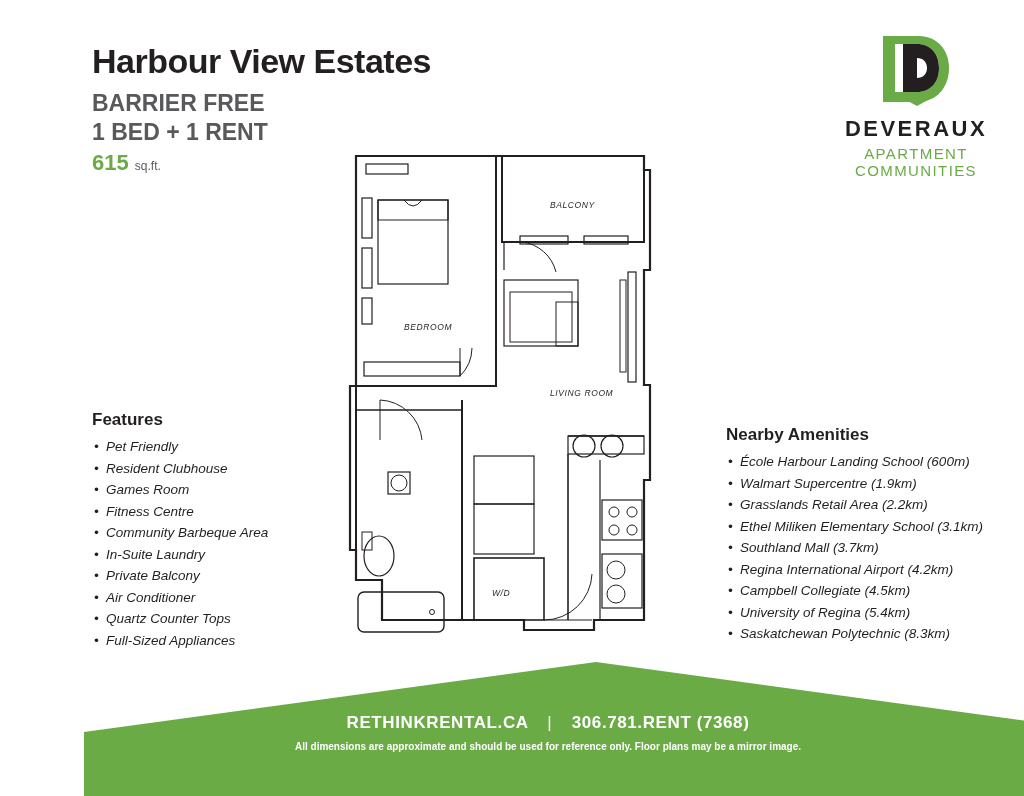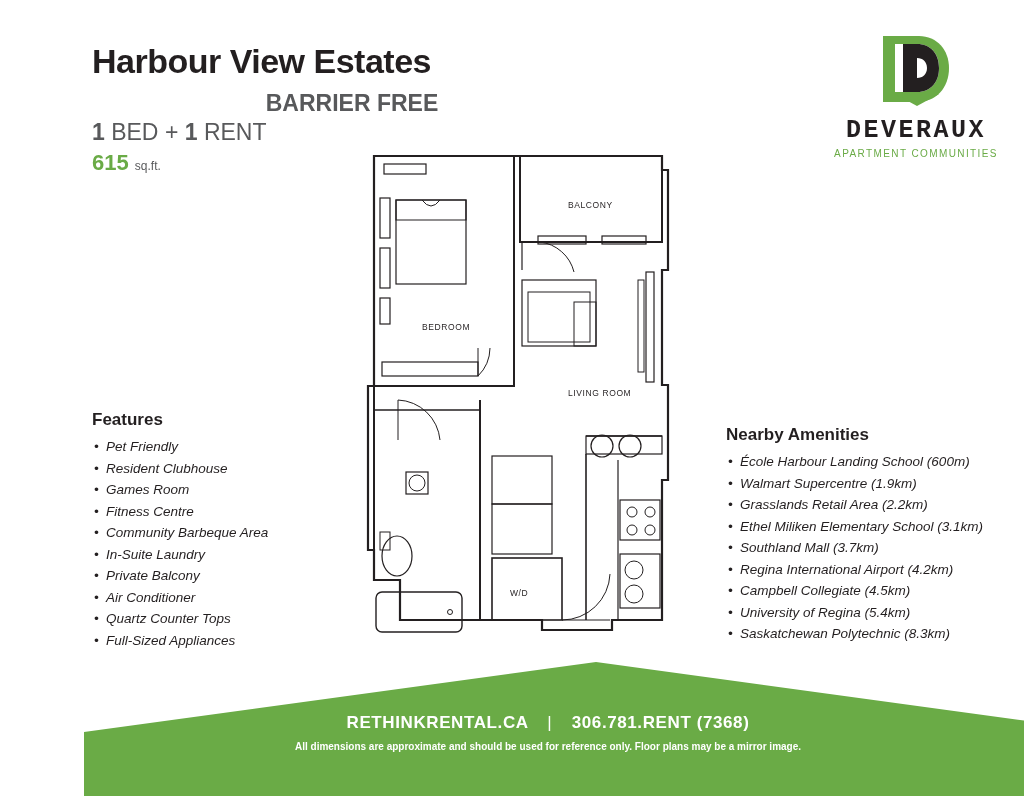--- a/index.html
+++ b/index.html
@@ -30,30 +30,29 @@
     letter-spacing: -0.5px;
     margin: 0 0 10px 0;
     line-height: 1.05;
   }
   .sub-barrier {
     font-size: 23px;
     font-weight: bold;
     color: #58595b;
     letter-spacing: 0px;
     margin: 0 0 2px 0;
-    text-align: center;
   }
   .bed-bath {
     font-size: 23px;
     color: #58595b;
     margin: 0 0 4px 0;
     line-height: 1.2;
   }
   .bed-bath .num { font-weight: bold; color: #58595b; }
-  .bed-bath .word { font-weight: normal; }
+  .bed-bath .word { font-weight: bold; }
   .sqft {
     font-size: 22px;
     color: #6aab46;
     font-weight: bold;
     margin: 0;
   }
   .sqft .unit {
     font-weight: normal;
     font-size: 12px;
     color: #58595b;
@@ -65,29 +64,28 @@
     right: 44px; top: 36px;
     width: 200px;
     text-align: center;
   }
   .logo-mark {
     width: 66px; height: 72px;
     margin: 0 auto 8px auto;
     position: relative;
   }
   .logo-name {
-    font-size: 25px;
+    font-size: 22px;
     letter-spacing: 2.5px;
     font-weight: bold;
     color: #231f20;
     margin: 0;
-    font-family: Liberation Mono, monospace;
   }
   .logo-tag {
-    font-size: 10px;
+    font-size: 15px;
     letter-spacing: 1.4px;
     color: #6aab46;
     margin: 3px 0 0 0;
   }
 
   
   .features {
     position: absolute;
     left: 56px; top: 410px;
     width: 280px;
@@ -118,22 +116,22 @@
   
   .amenities {
     position: absolute;
     left: 690px; top: 425px;
     width: 330px;
   }
 
   
   .floorplan {
     position: absolute;
-    left: 326px; top: 150px;
-    width: 330px; height: 500px;
+    left: 308px; top: 150px;
+    width: 330px; height: 500px; font-style: italic;
   }
 
   
   .footer {
     position: absolute;
     left: 0; bottom: 0;
     width: 1024px; height: 160px; padding-left: 48px;
   }
   .footer-text {
     position: absolute;

